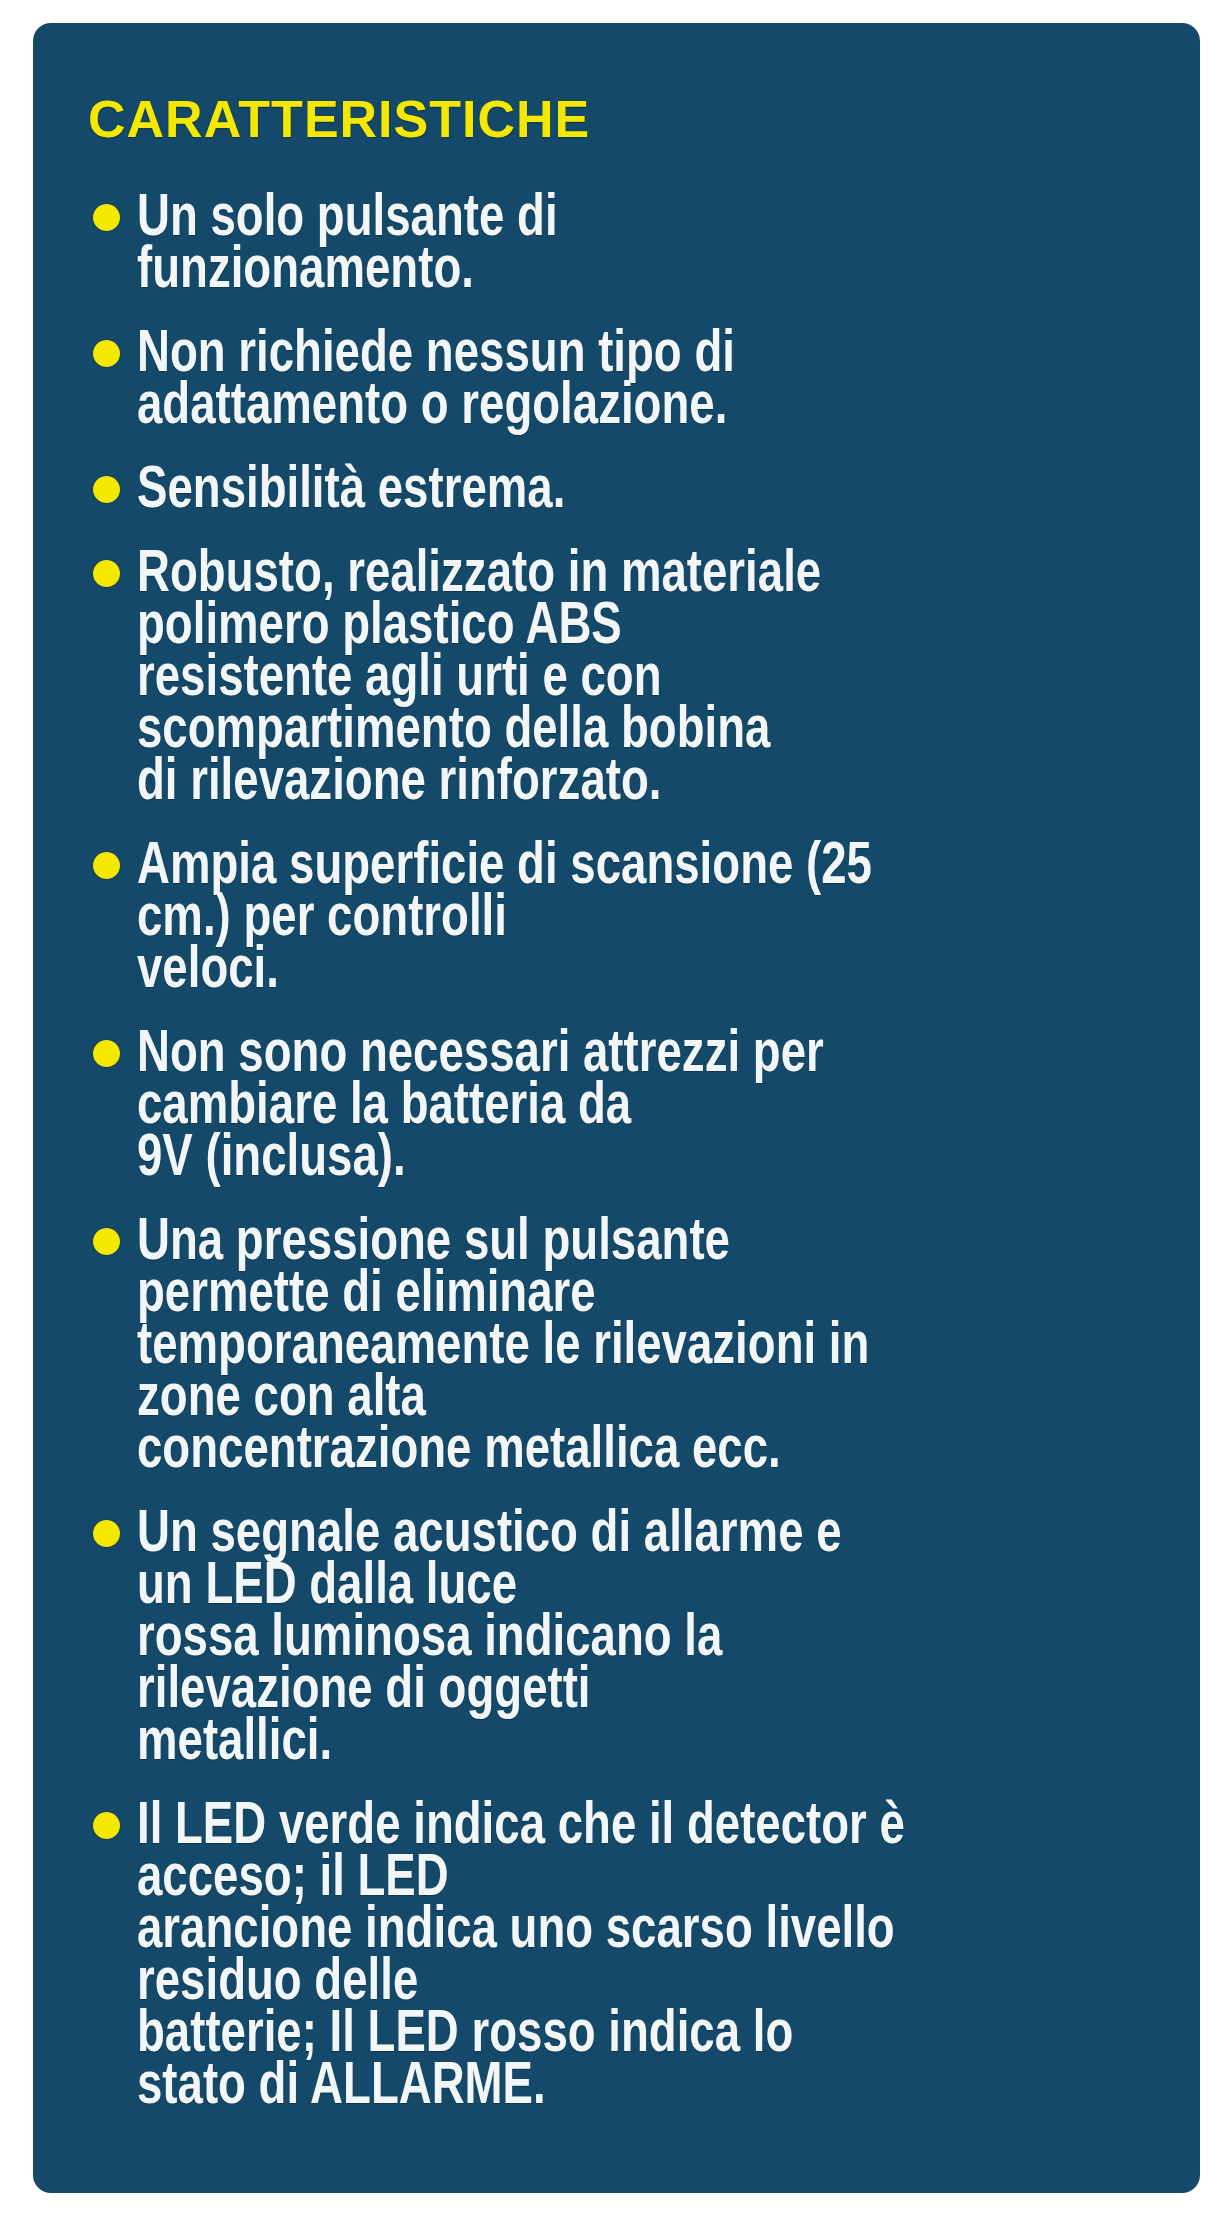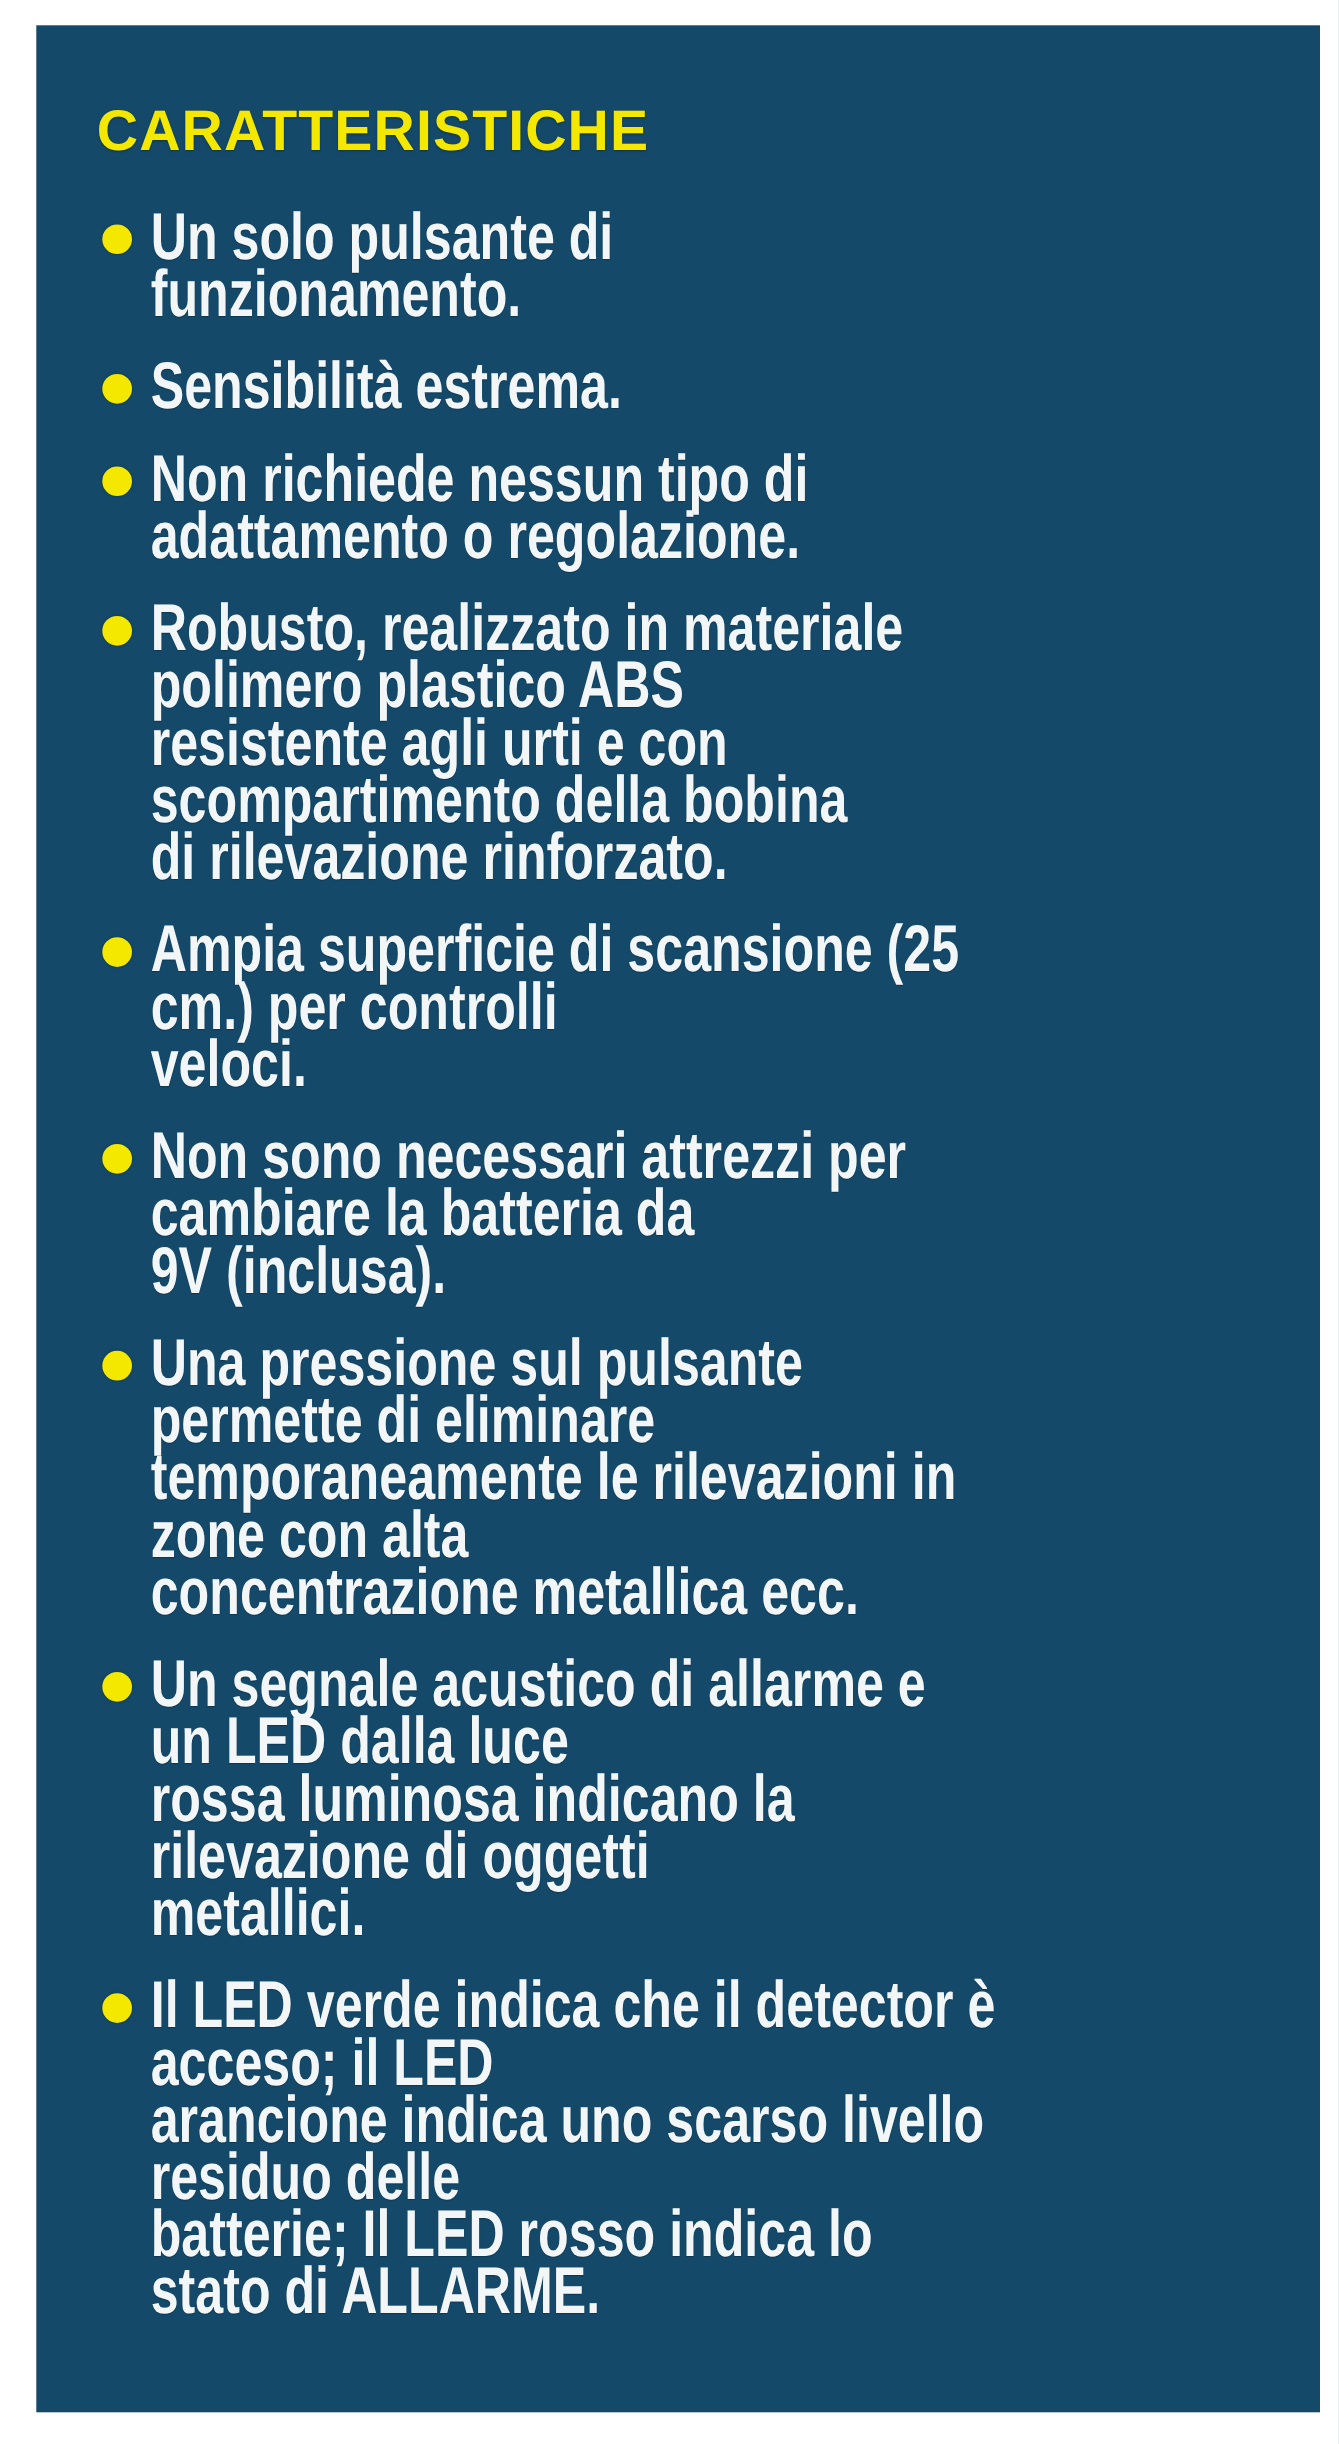--- a/index.html
+++ b/index.html
@@ -16,20 +16,21 @@
   }
   .panel {
     position: absolute;
     left: 33px;
     top: 23px;
     width: 1167px;
     height: 2170px;
     background: #14496a;
     box-sizing: border-box;
     padding: 70px 50px 0 55px;
+    border-radius: 18px;
   }
   .sec-title {
     font-size: 52px;
     line-height: 52px;
     font-weight: bold;
     color: #f5e800;
     letter-spacing: 1px;
     text-shadow: 0 1px 2px rgba(0,25,40,0.45);
     white-space: nowrap;
   }
@@ -73,25 +74,25 @@
 
   <div class="sec-title features-title">CARATTERISTICHE</div>
 
   <ul class="features">
     <li>
       <span class="dot"></span>
       <span class="t">Un solo pulsante di funzionamento.</span>
     </li>
     <li>
       <span class="dot"></span>
-      <span class="t">Sensibilità estrema.</span>
+      <span class="t">Non richiede nessun tipo di adattamento o regolazione.</span>
     </li>
     <li>
       <span class="dot"></span>
-      <span class="t">Non richiede nessun tipo di adattamento o regolazione.</span>
+      <span class="t">Sensibilità estrema.</span>
     </li>
     <li>
       <span class="dot"></span>
       <span class="t">Robusto, realizzato in materiale polimero plastico ABS
 resistente agli urti e con scompartimento della bobina
 di rilevazione rinforzato.</span>
     </li>
     <li>
       <span class="dot"></span>
       <span class="t">Ampia superficie di scansione (25 cm.) per controlli

